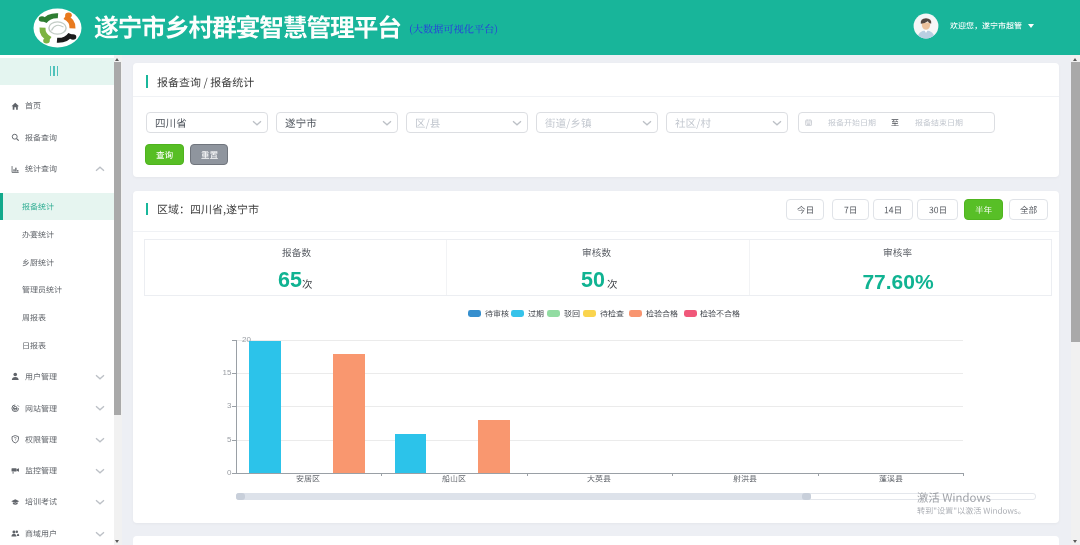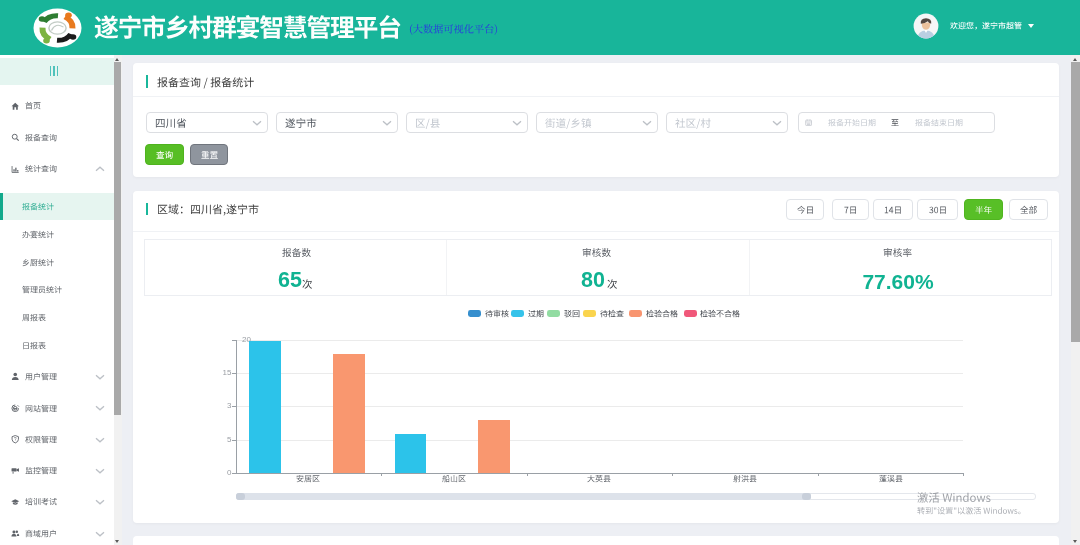--- a/index.html
+++ b/index.html
@@ -348,21 +348,21 @@
       <svg width="31" height="14" style="display:block;overflow:visible">
         <path transform="translate(0 9.21)" fill="#5b5f66" d="M4.2 -8C4.3 -7.7 4.5 -7.4 4.6 -7.1H0.8V-5.5H1.5V-6.4H8.1V-5.5H8.9V-7.1H5.3L5.4 -7.2C5.3 -7.4 5.1 -7.9 4.9 -8.2ZM2.1 -2.8H4.5V-1.7H2.1ZM2.1 -3.4V-4.5H4.5V-3.4ZM7.6 -2.8V-1.7H5.2V-2.8ZM7.6 -3.4H5.2V-4.5H7.6ZM4.5 -6.1V-5.2H1.4V-0.5H2.1V-1.1H4.5V0.8H5.2V-1.1H7.6V-0.6H8.3V-5.2H5.2V-6.1Z M18 -3.6C17.2 -1.9 15.3 -0.5 13.1 0.2C13.2 0.3 13.4 0.6 13.5 0.8C14.7 0.4 15.8 -0.2 16.7 -1C17.4 -0.4 18.1 0.2 18.5 0.7L19 0.2C18.7 -0.3 17.9 -0.9 17.2 -1.4C17.9 -2 18.4 -2.6 18.8 -3.3ZM15.6 -8C15.8 -7.6 16 -7.2 16.1 -6.8H13.6V-6.1H15.4C15.1 -5.6 14.6 -4.7 14.4 -4.5C14.2 -4.3 13.9 -4.3 13.7 -4.2C13.8 -4.1 13.9 -3.7 14 -3.5C14.1 -3.6 14.4 -3.7 16.2 -3.8C15.4 -3 14.5 -2.4 13.6 -1.9C13.7 -1.8 13.9 -1.5 14 -1.4C15.7 -2.2 17.2 -3.6 18 -5.1L17.3 -5.3C17.2 -5 17 -4.7 16.7 -4.4L15.1 -4.3C15.4 -4.9 15.9 -5.6 16.2 -6.1H19V-6.8H16.8L16.9 -6.9C16.8 -7.2 16.6 -7.8 16.3 -8.2ZM11.6 -8.1V-6.3H10.3V-5.6H11.5C11.2 -4.3 10.6 -2.7 10 -1.9C10.1 -1.7 10.3 -1.4 10.4 -1.2C10.8 -1.8 11.2 -2.8 11.6 -3.9V0.8H12.3V-4.3C12.5 -3.8 12.8 -3.3 13 -3L13.4 -3.5C13.2 -3.8 12.5 -4.9 12.3 -5.2V-5.6H13.4V-6.3H12.3V-8.1Z M27.4 -6.2C27.1 -5.8 26.5 -5.3 26.1 -5L26.6 -4.6C27 -4.9 27.6 -5.4 28.1 -5.9ZM19.9 -3.3 20.3 -2.7C21 -3 21.7 -3.4 22.5 -3.8L22.3 -4.4C21.5 -3.9 20.5 -3.5 19.9 -3.3ZM20.2 -5.8C20.7 -5.5 21.4 -5 21.7 -4.7L22.2 -5.1C21.9 -5.4 21.2 -5.9 20.7 -6.2ZM26 -4C26.6 -3.6 27.5 -3 27.9 -2.6L28.4 -3C28 -3.4 27.1 -4 26.5 -4.3ZM19.9 -2V-1.3H23.9V0.8H24.6V-1.3H28.6V-2H24.6V-2.8H23.9V-2ZM23.6 -8C23.8 -7.8 23.9 -7.5 24.1 -7.3H20.1V-6.6H23.6C23.4 -6.1 23 -5.7 22.9 -5.6C22.8 -5.4 22.6 -5.3 22.5 -5.3C22.5 -5.1 22.6 -4.8 22.7 -4.7C22.8 -4.7 23 -4.8 24.2 -4.9C23.7 -4.4 23.3 -4 23.1 -3.9C22.7 -3.6 22.5 -3.4 22.3 -3.4C22.4 -3.2 22.5 -2.9 22.5 -2.8C22.7 -2.8 23 -2.9 25.6 -3.1C25.7 -2.9 25.8 -2.8 25.8 -2.6L26.4 -2.9C26.2 -3.3 25.7 -4 25.3 -4.5L24.7 -4.3C24.9 -4.1 25.1 -3.9 25.2 -3.7L23.5 -3.5C24.4 -4.2 25.2 -5.1 26 -6L25.4 -6.3C25.2 -6 25 -5.8 24.7 -5.5L23.5 -5.4C23.8 -5.8 24.1 -6.2 24.4 -6.6H28.5V-7.3H24.9C24.8 -7.6 24.6 -7.9 24.3 -8.2Z"></path>
       </svg>
     </div>
 <div style="position:absolute;left:290.0px;transform:translateX(-50%);top:269.9px;font:bold 21.5px 'Liberation Sans',sans-serif;color:#10b392;line-height:1;letter-spacing:0;white-space:nowrap;">65</div>
 <div style="position:absolute;left:302.3px;top:277.7px;width:12px;height:15px;">
       <svg width="12" height="15" style="display:block;overflow:visible">
         <path transform="translate(0 9.97)" fill="#3e4247" d="M0.6 -7.5C1.3 -7.1 2.2 -6.5 2.6 -6.1L3.1 -6.7C2.7 -7.1 1.8 -7.7 1.1 -8.1ZM0.4 -0.8 1.2 -0.2C1.8 -1.2 2.6 -2.4 3.2 -3.5L2.6 -4C1.9 -2.8 1.1 -1.5 0.4 -0.8ZM4.8 -8.8C4.4 -7.1 3.8 -5.5 3 -4.5C3.2 -4.4 3.6 -4.2 3.8 -4C4.2 -4.6 4.6 -5.4 4.9 -6.3H8.8C8.6 -5.5 8.3 -4.7 8 -4.2C8.2 -4.1 8.5 -4 8.7 -3.9C9.1 -4.6 9.5 -5.7 9.8 -6.8L9.2 -7.1L9.1 -7H5.2C5.3 -7.6 5.5 -8.1 5.6 -8.7ZM6 -5.7V-5.1C6 -3.6 5.7 -1.3 2.5 0.3C2.7 0.4 3 0.7 3.1 0.9C5.2 -0.2 6.1 -1.5 6.5 -2.8C7.1 -1.1 8 0.1 9.6 0.8C9.7 0.6 9.9 0.2 10.1 0.1C8.3 -0.6 7.3 -2.2 6.8 -4.3C6.8 -4.6 6.8 -4.8 6.8 -5.1V-5.7Z"></path>
       </svg>
     </div>
-<div style="position:absolute;left:592.9px;transform:translateX(-50%);top:269.9px;font:bold 21.5px 'Liberation Sans',sans-serif;color:#10b392;line-height:1;letter-spacing:0;white-space:nowrap;">80</div>
+<div style="position:absolute;left:592.9px;transform:translateX(-50%);top:269.9px;font:bold 21.5px 'Liberation Sans',sans-serif;color:#10b392;line-height:1;letter-spacing:0;white-space:nowrap;">50</div>
 <div style="position:absolute;left:607.1px;top:278.3px;width:12px;height:15px;">
       <svg width="12" height="15" style="display:block;overflow:visible">
         <path transform="translate(0 9.97)" fill="#3e4247" d="M0.6 -7.5C1.3 -7.1 2.2 -6.5 2.6 -6.1L3.1 -6.7C2.7 -7.1 1.8 -7.7 1.1 -8.1ZM0.4 -0.8 1.2 -0.2C1.8 -1.2 2.6 -2.4 3.2 -3.5L2.6 -4C1.9 -2.8 1.1 -1.5 0.4 -0.8ZM4.8 -8.8C4.4 -7.1 3.8 -5.5 3 -4.5C3.2 -4.4 3.6 -4.2 3.8 -4C4.2 -4.6 4.6 -5.4 4.9 -6.3H8.8C8.6 -5.5 8.3 -4.7 8 -4.2C8.2 -4.1 8.5 -4 8.7 -3.9C9.1 -4.6 9.5 -5.7 9.8 -6.8L9.2 -7.1L9.1 -7H5.2C5.3 -7.6 5.5 -8.1 5.6 -8.7ZM6 -5.7V-5.1C6 -3.6 5.7 -1.3 2.5 0.3C2.7 0.4 3 0.7 3.1 0.9C5.2 -0.2 6.1 -1.5 6.5 -2.8C7.1 -1.1 8 0.1 9.6 0.8C9.7 0.6 9.9 0.2 10.1 0.1C8.3 -0.6 7.3 -2.2 6.8 -4.3C6.8 -4.6 6.8 -4.8 6.8 -5.1V-5.7Z"></path>
       </svg>
     </div>
 <div style="position:absolute;left:898.0px;transform:translateX(-50%);top:270.7px;font:bold 21.0px 'Liberation Sans',sans-serif;color:#10b392;line-height:1;letter-spacing:0;white-space:nowrap;">77.60%</div>
 <div class="abs" style="left:468.3px;top:309.5px;width:13.2px;height:7.8px;border-radius:2.4px;background:#368fce;"></div>
 <div style="position:absolute;left:484.6px;top:308.8px;width:26px;height:12px;">
       <svg width="26" height="12" style="display:block;overflow:visible">
         <path transform="translate(0 7.60)" fill="#41454c" d="M3.3 -1.6C3.7 -1.2 4.1 -0.6 4.3 -0.2L4.8 -0.5C4.6 -0.9 4.2 -1.5 3.8 -1.9ZM2 -6.7C1.7 -6.1 1 -5.5 0.4 -5.1C0.4 -4.9 0.6 -4.7 0.7 -4.6C1.4 -5 2.1 -5.8 2.6 -6.5ZM4.8 -6.7V-5.7H3.1V-5.1H4.8V-4.1H2.6V-3.6H6V-2.7H2.7V-2.1H6V-0.1C6 0 5.9 0.1 5.8 0.1C5.7 0.1 5.2 0.1 4.8 0C4.8 0.2 4.9 0.5 5 0.6C5.6 0.6 6 0.6 6.2 0.5C6.5 0.4 6.6 0.3 6.6 -0.1V-2.1H7.6V-2.7H6.6V-3.6H7.7V-4.1H5.4V-5.1H7.3V-5.7H5.4V-6.7ZM2.2 -4.9C1.7 -4.1 1 -3.3 0.2 -2.8C0.3 -2.6 0.5 -2.3 0.6 -2.2C0.9 -2.4 1.2 -2.7 1.5 -3.1V0.6H2.1V-3.7C2.3 -4.1 2.5 -4.4 2.7 -4.7Z M11.4 -6.6C11.6 -6.4 11.7 -6.1 11.8 -5.9H8.7V-4.6H9.3V-5.3H14.7V-4.6H15.3V-5.9H12.4L12.5 -5.9C12.4 -6.1 12.2 -6.5 12 -6.8ZM9.7 -2.3H11.7V-1.4H9.7ZM9.7 -2.8V-3.7H11.7V-2.8ZM14.2 -2.3V-1.4H12.3V-2.3ZM14.2 -2.8H12.3V-3.7H14.2ZM11.7 -5V-4.2H9.2V-0.4H9.7V-0.9H11.7V0.6H12.3V-0.9H14.2V-0.5H14.8V-4.2H12.3V-5Z M22.9 -3C22.2 -1.6 20.6 -0.4 18.8 0.2C18.9 0.3 19.1 0.5 19.1 0.6C20.1 0.3 21 -0.2 21.8 -0.8C22.3 -0.4 22.9 0.2 23.2 0.6L23.7 0.2C23.4 -0.2 22.8 -0.7 22.2 -1.2C22.7 -1.6 23.2 -2.2 23.5 -2.7ZM20.9 -6.6C21.1 -6.3 21.2 -5.9 21.3 -5.6H19.2V-5.1H20.7C20.5 -4.6 20 -3.9 19.9 -3.7C19.7 -3.6 19.5 -3.5 19.3 -3.5C19.4 -3.4 19.5 -3.1 19.5 -2.9C19.7 -3 19.9 -3 21.3 -3.1C20.7 -2.5 20 -2 19.2 -1.6C19.3 -1.5 19.5 -1.3 19.5 -1.1C20.9 -1.8 22.2 -3 22.8 -4.2L22.3 -4.4C22.2 -4.1 22 -3.9 21.8 -3.6L20.4 -3.6C20.7 -4 21.1 -4.6 21.4 -5.1H23.7V-5.6H21.8L21.9 -5.7C21.9 -6 21.7 -6.4 21.5 -6.8ZM17.5 -6.7V-5.2H16.5V-4.6H17.5C17.3 -3.5 16.8 -2.2 16.3 -1.6C16.4 -1.4 16.5 -1.2 16.6 -1C16.9 -1.5 17.3 -2.3 17.5 -3.2V0.6H18.1V-3.6C18.3 -3.2 18.6 -2.7 18.7 -2.4L19.1 -2.9C18.9 -3.1 18.3 -4 18.1 -4.3V-4.6H19V-5.2H18.1V-6.7Z"></path>

